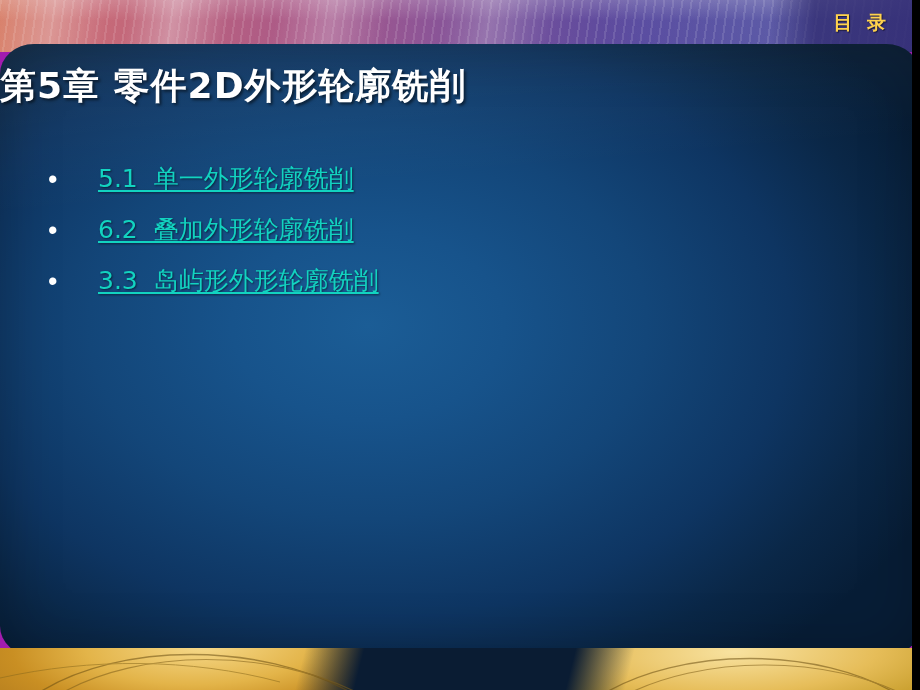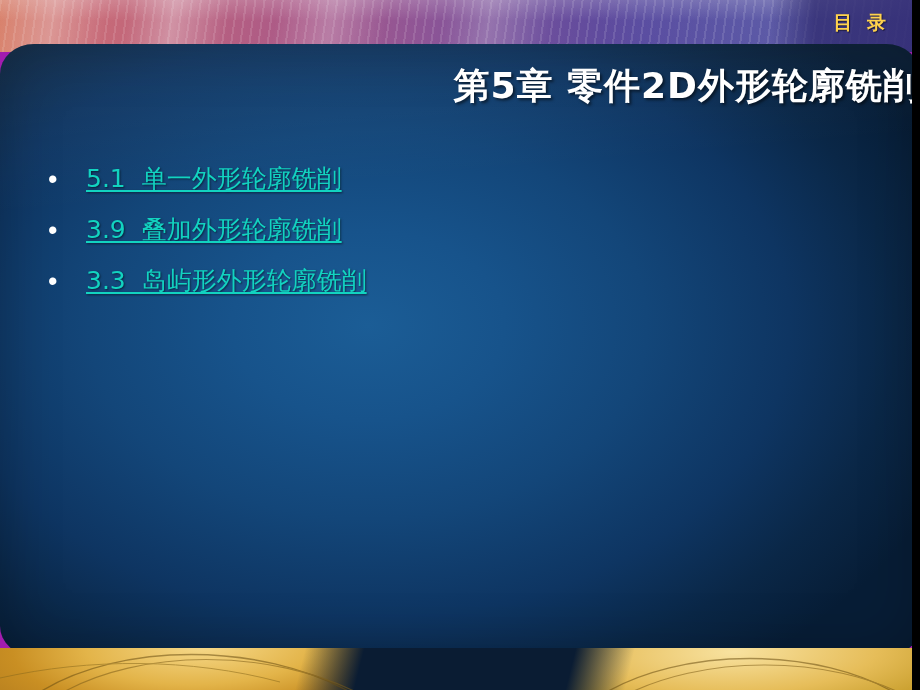--- a/index.html
+++ b/index.html
@@ -157,21 +157,21 @@
     width: 920px; height: 42px;
     opacity: .55;
   }
 
   
   .slide-title {
     position: absolute;
     left: 0;
     top: 62px;
     width: 920px;
-    text-align: right;
+    text-align: left;
     color: #ffffff;
     font-size: 36px;
     font-weight: bold;
     font-family: "DejaVu Sans", "Liberation Sans", sans-serif;
     letter-spacing: 1px;
     text-shadow: 2px 2px 3px rgba(0,0,0,0.55);
   }
 
   
   .bullet-list {
@@ -198,20 +198,21 @@
   }
   .bullet-link {
     color: #12d3c0;
     font-size: 25px;
     line-height: 34px;
     font-family: "DejaVu Sans", "Liberation Sans", sans-serif;
     text-decoration: underline;
     text-underline-offset: 3px;
     text-shadow: 1px 1px 2px rgba(0,0,0,0.5);
     white-space: pre;
+    margin-left: 12px;
   }
 </style>
 </head>
 <body>
 
 <div class="slide">
 
   <div class="top-band">
     <div class="top-band-stripes"></div>
     <div class="top-band-diag"></div>
@@ -226,21 +227,21 @@
 
   <div class="bullet-list">
 
     <div class="bullet-row">
       <span class="bullet-dot">•</span>
       <span class="bullet-link">5.1  单一外形轮廓铣削</span>
     </div>
 
     <div class="bullet-row">
       <span class="bullet-dot">•</span>
-      <span class="bullet-link">3.9  叠加外形轮廓铣削</span>
+      <span class="bullet-link">6.2  叠加外形轮廓铣削</span>
     </div>
 
     <div class="bullet-row">
       <span class="bullet-dot">•</span>
       <span class="bullet-link">3.3  岛屿形外形轮廓铣削</span>
     </div>
 
   </div>
 
   <div class="bottom-band">

